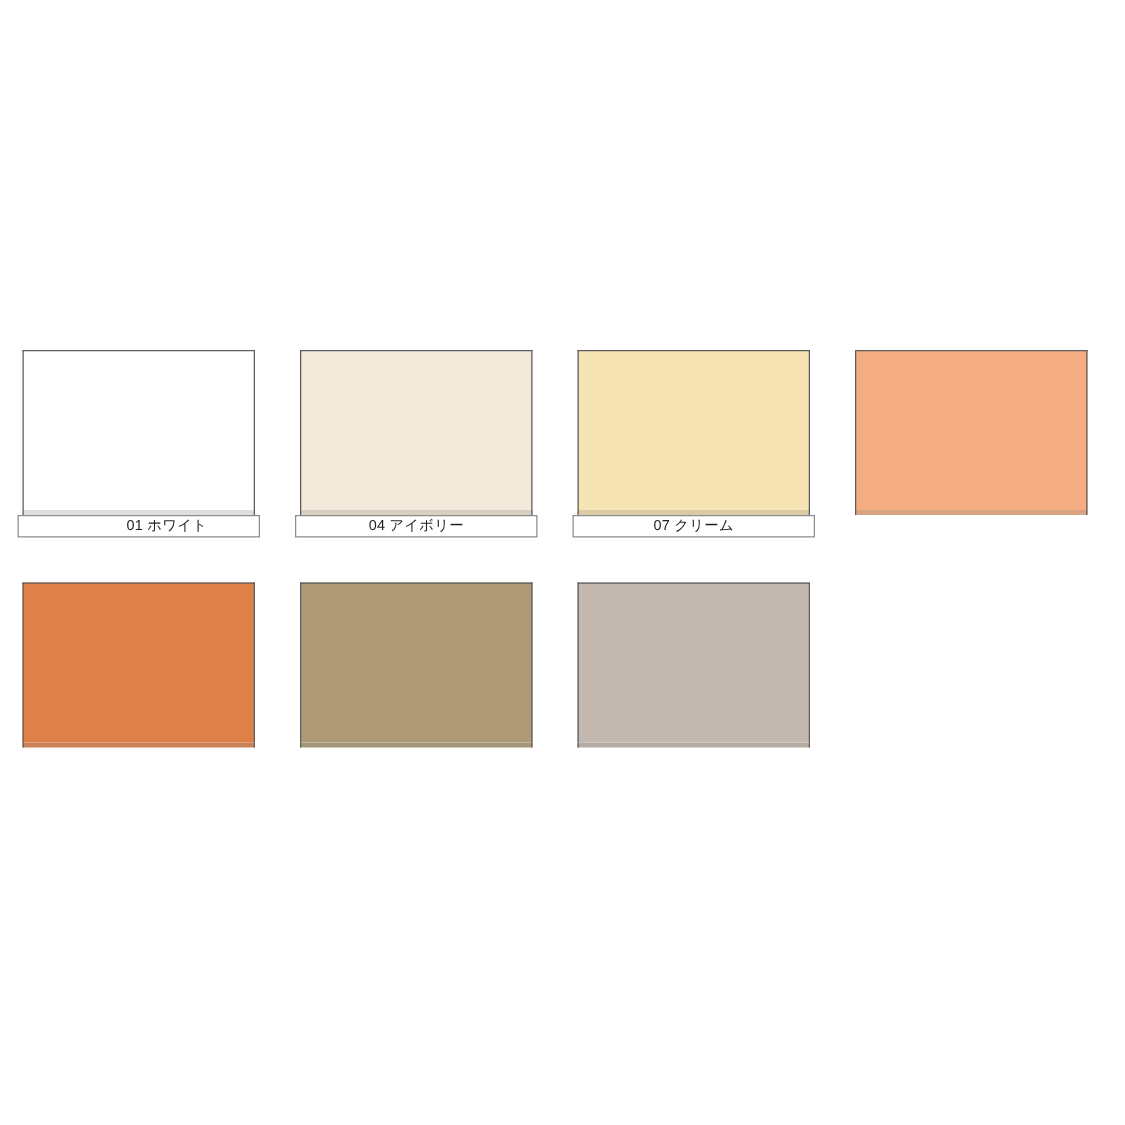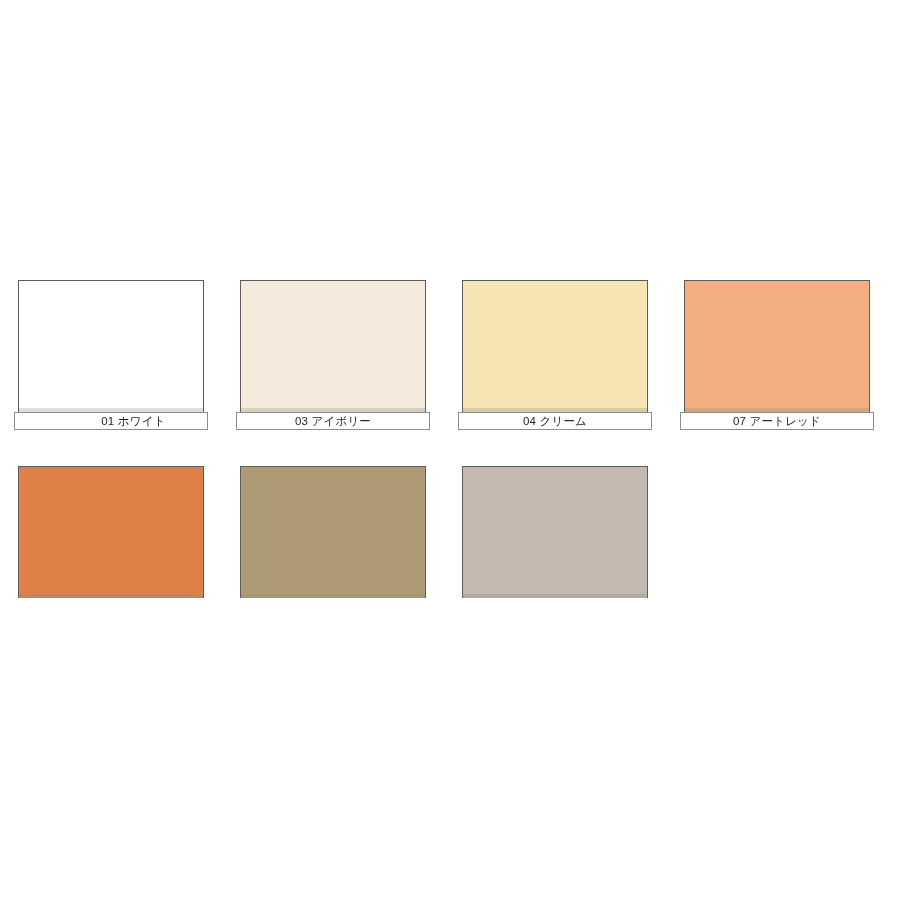--- a/index.html
+++ b/index.html
@@ -89,33 +89,32 @@
 
     <div class="swatch-cell col-0">
       <div class="swatch-chip" style="background: rgb(255, 255, 255);"></div>
       <div class="swatch-divider" style="background: rgb(224, 222, 220);"></div>
       <div class="swatch-label">01 ホワイト</div>
     </div>
 
     <div class="swatch-cell col-1">
       <div class="swatch-chip" style="background: rgb(244, 234, 220);"></div>
       <div class="swatch-divider" style="background: rgb(216, 206, 194);"></div>
-      <div class="swatch-label">03 アイボリー</div>
+      <div class="swatch-label">04 アイボリー</div>
     </div>
 
     <div class="swatch-cell col-2">
       <div class="swatch-chip" style="background: rgb(247, 228, 180);"></div>
       <div class="swatch-divider" style="background: rgb(218, 202, 166);"></div>
-      <div class="swatch-label">04 クリーム</div>
+      <div class="swatch-label">07 クリーム</div>
     </div>
 
     <div class="swatch-cell col-3">
       <div class="swatch-chip" style="background: rgb(244, 174, 129);"></div>
       <div class="swatch-divider" style="background: rgb(216, 163, 129);"></div>
-      <div class="swatch-label">07 アートレッド</div>
     </div>
 
   </div>
 
   <div class="swatch-row" id="row-2">
 
     <div class="swatch-cell col-0">
       <div class="swatch-chip" style="background: rgb(224, 128, 73);"></div>
       <div class="swatch-divider" style="background: rgb(201, 130, 89);"></div>
     </div>

